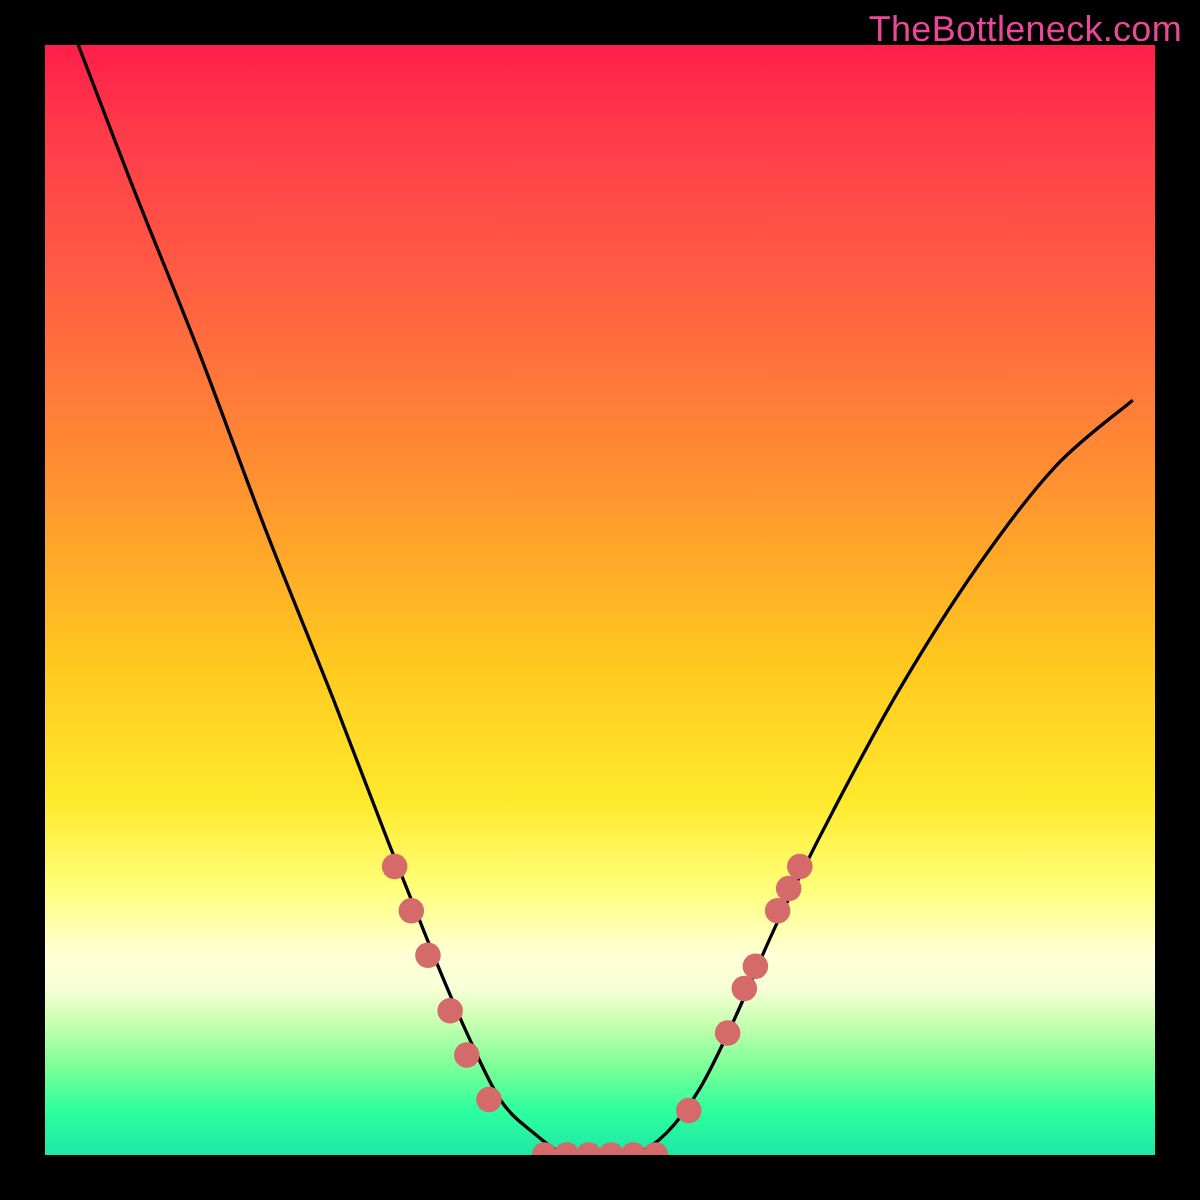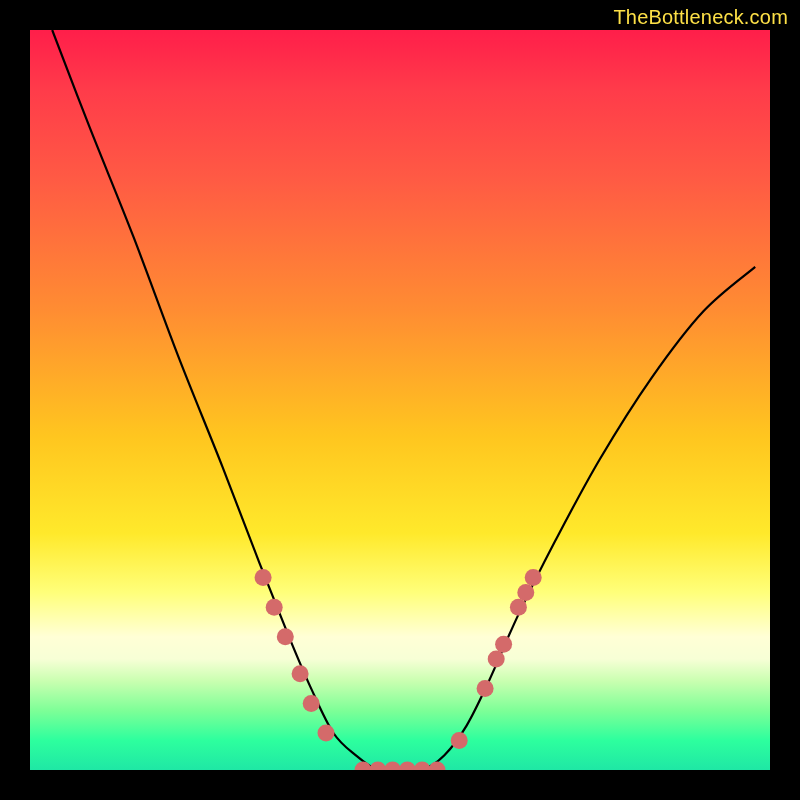--- a/index.html
+++ b/index.html
@@ -47,22 +47,22 @@
     position: absolute;
     left: 0;
     top: 0;
     width: 740px;
     height: 740px;
   }
   .watermark {
     position: absolute;
     top: 6px;
     right: 12px;
-    color: #fde047;
-    font-size: 20px;
+    color: #ec4899;
+    font-size: 24px;
     letter-spacing: 0.2px;
   }
 </style>
 </head>
 <body>
 
 <div class="frame">
   <div class="plot"></div>
   <svg class="curve" viewBox="0 0 740 740">
     <path id="curve-path" fill="none" stroke="#000000" stroke-width="2.2" d="M 22.2,0 C 28.366666666666667,16.033333333333342 45.63333333333333,61.66666666666671 59.2,96.20000000000005 C 72.76666666666667,130.73333333333338 88.80000000000001,168.96666666666673 103.60000000000001,207.20000000000005 C 118.4,245.43333333333337 133.2,287.3666666666666 148,325.59999999999997 C 162.8,363.8333333333333 178.83333333333334,402.0666666666667 192.4,436.6 C 205.96666666666667,471.1333333333333 218.3,504.4333333333333 229.4,532.8 C 240.5,561.1666666666666 250.36666666666667,585.8333333333333 259,606.8 C 267.6333333333333,627.7666666666667 273.8,642.5666666666667 281.2,658.6 C 288.59999999999997,674.6333333333333 296,691.9 303.4,703 C 310.79999999999995,714.1 318.20000000000005,719.0333333333334 325.6,725.2 C 333,731.3666666666667 340.4,737.5333333333333 347.79999999999995,740 C 355.19999999999993,742.4666666666667 362.59999999999997,740 370,740 C 377.40000000000003,740 384.80000000000007,742.4666666666667 392.20000000000005,740 C 399.6,737.5333333333333 407.00000000000006,732.6 414.40000000000003,725.2 C 421.8,717.8000000000001 429.2,707.9333333333334 436.59999999999997,695.6 C 443.99999999999994,683.2666666666667 450.1666666666667,669.7 458.8,651.2 C 467.43333333333334,632.7 477.30000000000007,608.0333333333333 488.40000000000003,584.6 C 499.5,561.1666666666667 511.8333333333333,536.5 525.4,510.6 C 538.9666666666667,484.70000000000005 553.7666666666668,456.3333333333333 569.8000000000001,429.2 C 585.8333333333334,402.06666666666666 604.3333333333334,372.46666666666664 621.6,347.79999999999995 C 638.8666666666667,323.13333333333327 656.1333333333333,299.7 673.4,281.2 C 690.6666666666666,262.7 716.5666666666666,244.19999999999996 725.1999999999999,236.79999999999995"></path>

